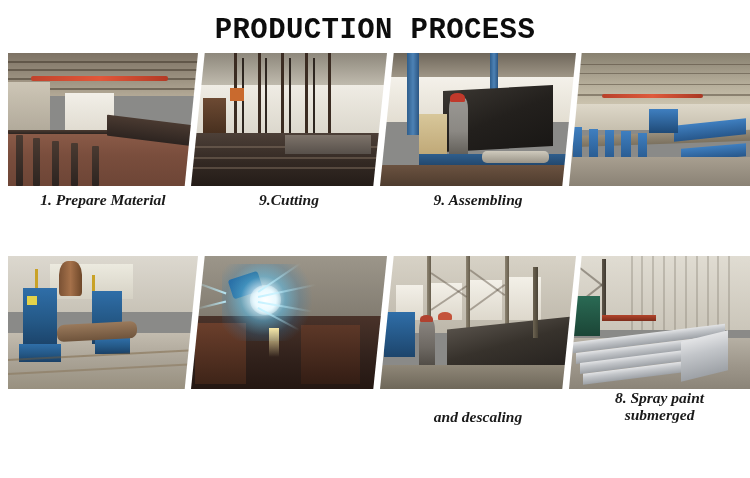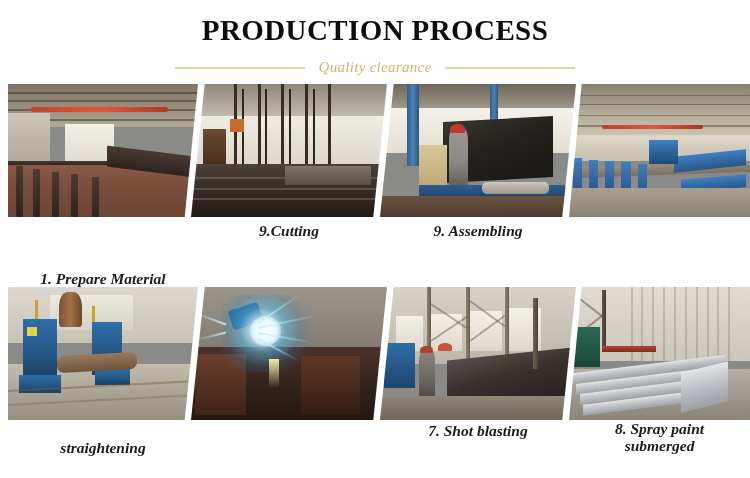--- a/index.html
+++ b/index.html
@@ -15,21 +15,21 @@
     position: relative;
   }
 
   
   .header {
     width: 750px;
     padding-top: 16px;
     text-align: center;
   }
   .page-title {
-    font-family: Liberation Serif, serif;
+    font-family: Liberation Mono, monospace;
     font-weight: bold;
     font-size: 29px;
     letter-spacing: 0.4px;
     color: #0d0d0d;
     line-height: 1;
     margin: 0;
   }
   .subtitle-row {
     display: flex;
     align-items: center;
@@ -253,25 +253,20 @@
                background:linear-gradient(180deg,#b3452c,#7d2d1b); }
   .p8-stack  { background:linear-gradient(180deg,#e3e4e6 0%,#c2c5c9 40%,#9da1a6 100%); }
   .p8-floor  { left:0; top:62%; width:100%; height:38%;
                background:linear-gradient(180deg,#b6b0a4 0%,#9d968a 55%,#8b8478 100%); }
 </style>
 </head>
 <body>
 
 <div class="header">
   <div class="page-title">PRODUCTION PROCESS</div>
-  <div class="subtitle-row">
-    <div class="rule left"></div>
-    <div class="subtitle">Quality clearance</div>
-    <div class="rule right"></div>
-  </div>
 </div>
 
 <div class="photo-row row1">
 
   <div class="panel first" style="left:8px; width:190px;">
     <div class="photo">
       <div class="p1-roof"></div>
       <div class="p1-rafter" style="top:6%"></div>
       <div class="p1-rafter" style="top:12%"></div>
       <div class="p1-rafter" style="top:19%"></div>
@@ -349,21 +344,21 @@
       <div class="p4-blue" style="left:58%; top:52%; width:40%; height:12%; transform:skewY(-6deg);"></div>
       <div class="p4-blue" style="left:62%; top:70%; width:36%; height:10%; transform:skewY(-5deg);"></div>
       <div class="p4-floor"></div>
       <div style="left:44%; top:42%; width:16%; height:18%;
                   background:linear-gradient(180deg,#3f7fc0,#1f4a77);"></div>
     </div>
   </div>
 </div>
 
 <div class="caption-row">
-  <div class="caption" style="left:8px;   width:190px;margin-top:48px;">1. Prepare Material</div>
+  <div class="caption" style="left:8px;   width:190px;">1. Prepare Material</div>
   <div class="caption" style="left:191px; width:196px;">9.Cutting</div>
   <div class="caption" style="left:380px; width:196px;">9. Assembling</div>
 </div>
 
 <div class="photo-row row2">
 
   <div class="panel first" style="left:8px; width:190px;">
     <div class="photo">
       <div class="p5-wall"></div>
       <div class="p5-win"></div>
@@ -454,22 +449,22 @@
       <div class="p8-stack" style="left:6%;  top:74%; width:80%; height:8%;  transform:skewY(-7deg);"></div>
       <div class="p8-stack" style="left:8%;  top:82%; width:78%; height:8%;  transform:skewY(-7deg);"></div>
       <div class="p8-stack" style="left:62%; top:60%; width:26%; height:30%; transform:skewY(-14deg);"></div>
     </div>
   </div>
 </div>
 
 <div class="caption-row">
   <div class="caption" style="left:8px; width:190px; padding-top:2px;">
     <br>
-    <span>straightening</span>
   </div>
   <div class="caption" style="left:380px; width:196px; padding-top:2px;">
-    <span>7. Shot blasting</span><br>
+    <br>
+    <span>and descaling</span>
   </div>
   <div class="caption" style="left:569px; width:181px; padding-top:0;">
     <span>8. Spray paint</span><br>
     <span>submerged</span>
   </div>
 </div>
 
 </body></html>

